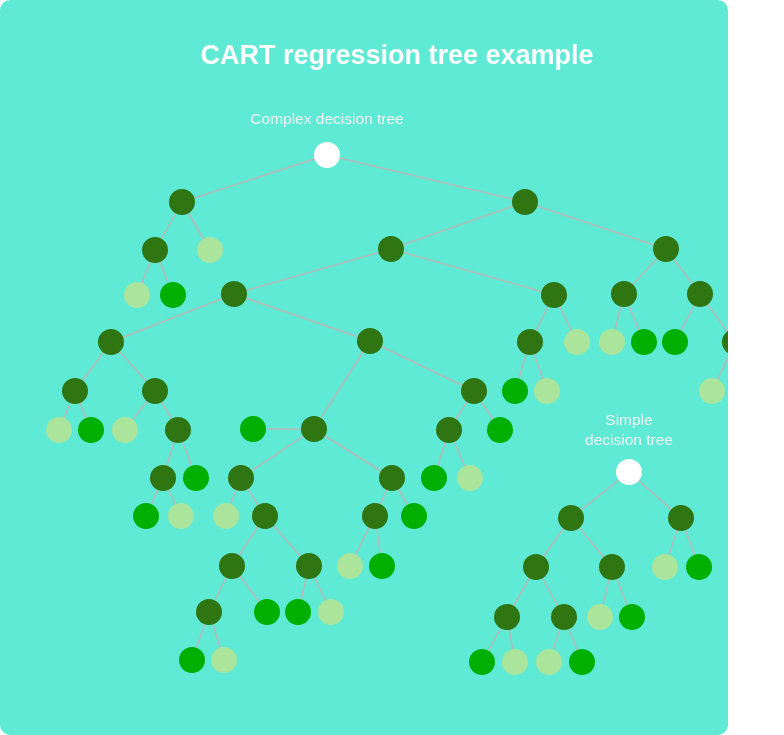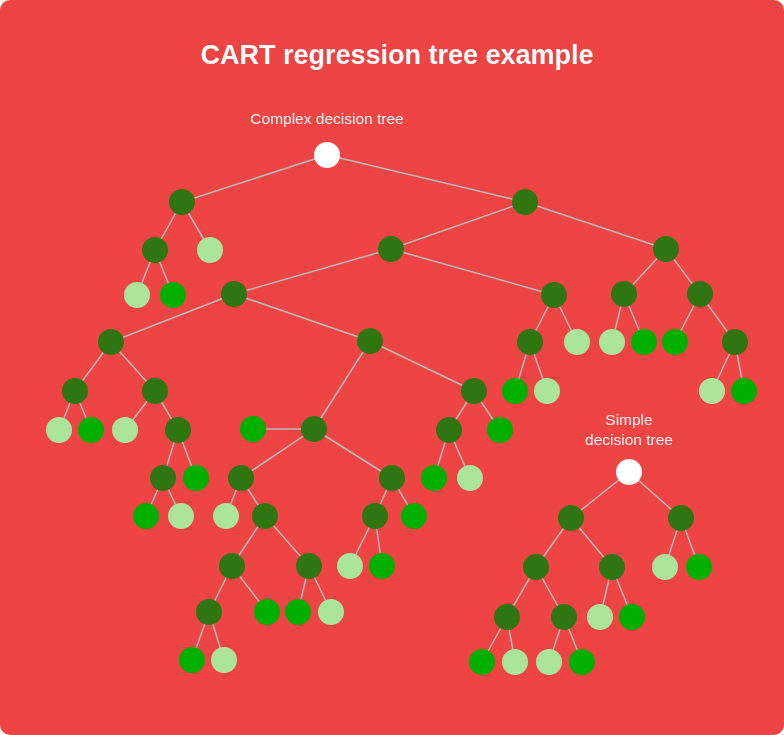--- a/index.html
+++ b/index.html
@@ -47,21 +47,21 @@
     stroke-width: 1.5;
     fill: none;
   }
   .tree-node {
     stroke: none;
   }
 </style>
 </head>
 <body>
 
-<div id="panel" style="width: 784px; height: 735px; background: #ef4444; border-radius: 10px;">
+<div id="panel" style="width: 728px; height: 735px; background: #5eead4; border-radius: 10px;">
   <svg id="figure-svg" viewBox="0 0 784 735">
     <g id="edges-layer">
         <line x1="327" y1="155" x2="182" y2="202" class="edge-line" stroke="#b9b9b9" stroke-width="1.5"></line>
         <line x1="327" y1="155" x2="525" y2="202" class="edge-line" stroke="#b9b9b9" stroke-width="1.5"></line>
         <line x1="182" y1="202" x2="155" y2="250" class="edge-line" stroke="#b9b9b9" stroke-width="1.5"></line>
         <line x1="182" y1="202" x2="210" y2="250" class="edge-line" stroke="#b9b9b9" stroke-width="1.5"></line>
         <line x1="525" y1="202" x2="391" y2="249" class="edge-line" stroke="#b9b9b9" stroke-width="1.5"></line>
         <line x1="525" y1="202" x2="666" y2="249" class="edge-line" stroke="#b9b9b9" stroke-width="1.5"></line>
         <line x1="155" y1="250" x2="137" y2="295" class="edge-line" stroke="#b9b9b9" stroke-width="1.5"></line>
         <line x1="155" y1="250" x2="173" y2="295" class="edge-line" stroke="#b9b9b9" stroke-width="1.5"></line>

